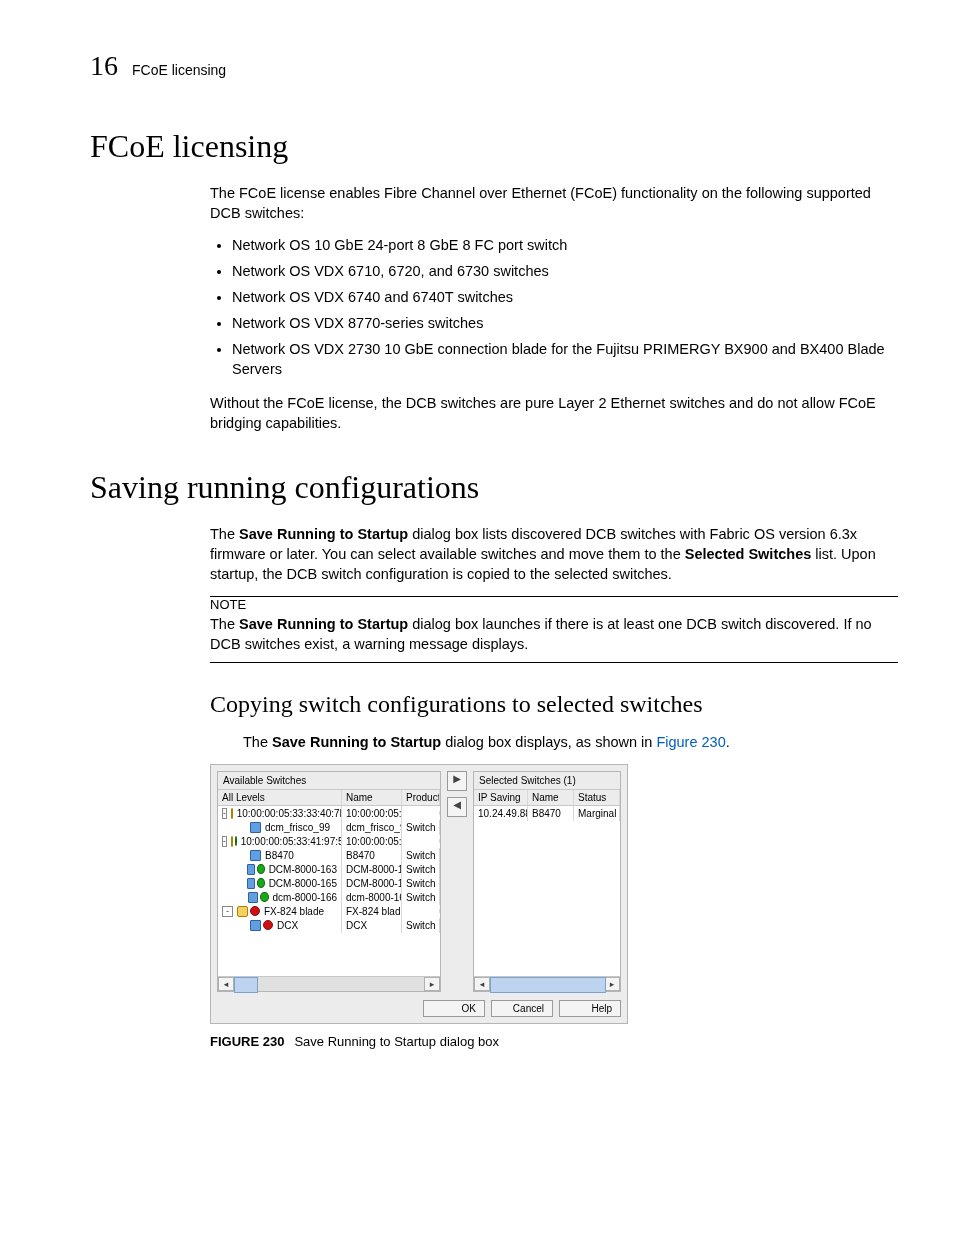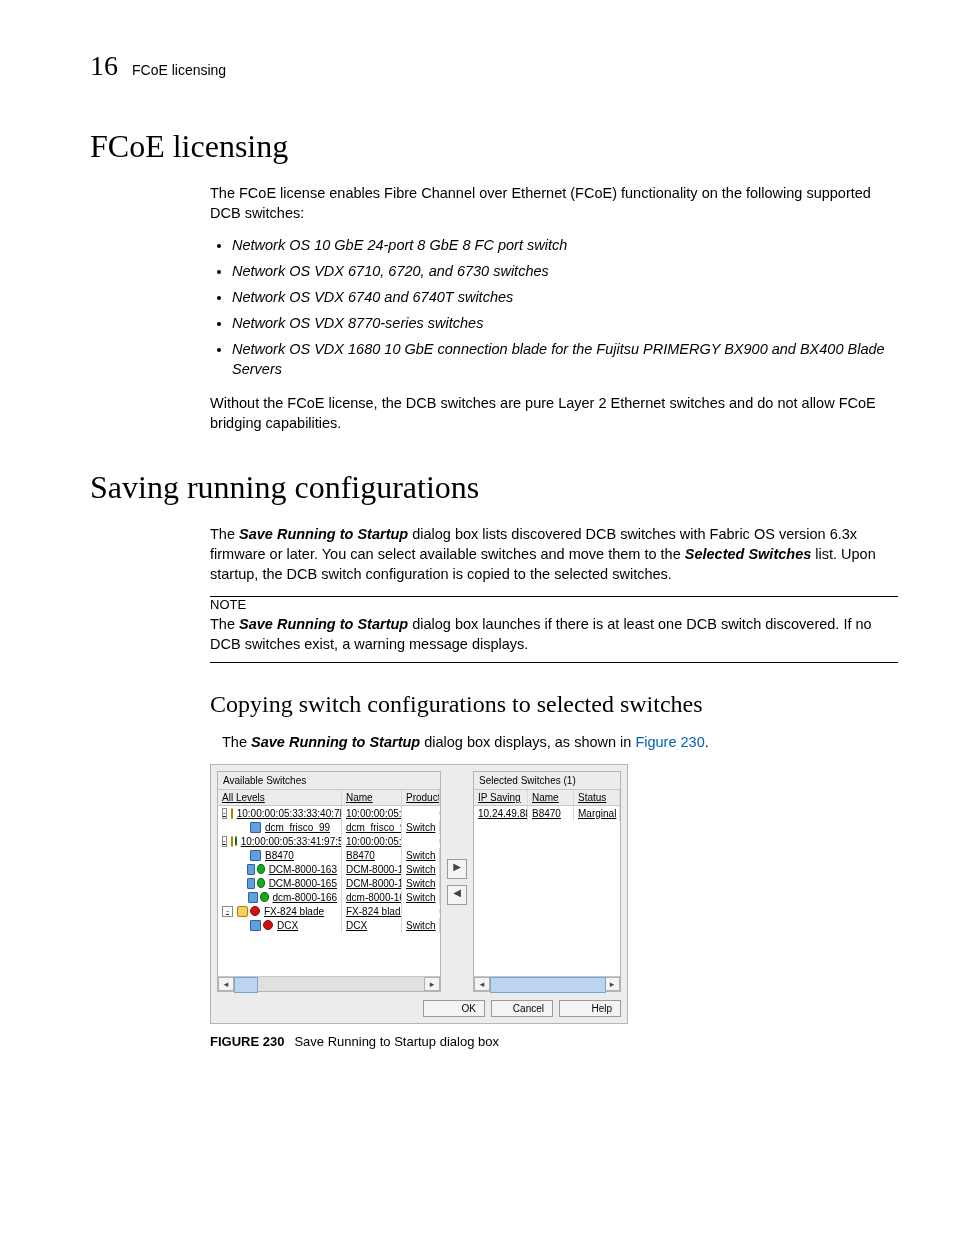--- a/index.html
+++ b/index.html
@@ -54,38 +54,37 @@
   }
   ul.bullets {
     list-style: disc;
     padding-left: 22px;
     margin: 0 0 14px 0;
   }
   ul.bullets li {
     font-size: 14.5px;
     line-height: 1.38;
     margin-bottom: 6px;
-    font-style: italic;
   }
   .note-rule {
     border: none;
     border-top: 1px solid #000;
     margin: 0;
   }
   .note-label {
     font-weight: 400;
     font-size: 13px;
     margin: 0 0 2px 0;
   }
   .note-body {
     font-size: 14.5px;
     line-height: 1.38;
     margin: 0 0 8px 0;
   }
-  .bold { font-weight: 700; font-style: italic; }
+  .bold { font-weight: 700; }
   .link { color: #0060c0; }
   ol.steps {
     padding-left: 22px;
     margin: 0 0 10px 0;
   }
   ol.steps li {
     font-size: 14.5px;
     line-height: 1.4;
     margin-bottom: 10px;
   }
@@ -96,21 +95,21 @@
     background: #ececec;
     font-family: Tahoma, Arial, sans-serif;
     font-size: 10px;
     color: #000;
     box-sizing: border-box;
     padding: 6px;
   }
   .dialog-row {
     display: flex;
     gap: 6px;
-    align-items: center;
+    align-items: flex-start;
   }
   .panel {
     background: #ffffff;
     border: 1px solid #b5b5b5;
     box-sizing: border-box;
     display: flex;
     flex-direction: column;
   }
   .panel-left { width: 224px; }
   .panel-right { flex: 1; }
@@ -126,21 +125,20 @@
     background: #ececec;
     border-bottom: 1px solid #c8c8c8;
   }
   .col-head > div, .tree-row > .cell {
     border-right: 1px solid #d8d8d8;
     padding: 2px 4px;
     overflow: hidden;
     white-space: nowrap;
     text-overflow: clip;
     box-sizing: border-box;
-    text-decoration: underline;
   }
   .tree-body {
     height: 170px;
     overflow: hidden;
     position: relative;
     background: #fff;
   }
   .tree-row {
     display: flex;
     font-size: 10px;
@@ -213,41 +211,41 @@
     font-size:10px;
     background:#f4f4f4;
     border:1px solid #9a9a9a;
     text-align:right;
   }
   .figure-caption {
     font-size: 13px;
     margin-top: 10px;
   }
   .figure-caption .fignum { font-weight:700; margin-right:10px;}
-  .after-step { margin-left: 12px; }
+  .after-step { margin-left: 33px; }
 </style>
 </head>
 <body>
 
 <div class="page">
 
   <div class="running-head">
     <span class="chapno">16</span>
     <span class="chap-title">FCoE licensing</span>
   </div>
 
   <h1 class="section">FCoE licensing</h1>
   <div class="body-block">
     <p>The FCoE license enables Fibre Channel over Ethernet (FCoE) functionality on the following supported DCB switches:</p>
     <ul class="bullets">
       <li>Network OS 10 GbE 24-port 8 GbE 8 FC port switch</li>
       <li>Network OS VDX 6710, 6720, and 6730 switches</li>
       <li>Network OS VDX 6740 and 6740T switches</li>
       <li>Network OS VDX 8770-series switches</li>
-      <li>Network OS VDX 1680 10 GbE connection blade for the Fujitsu PRIMERGY BX900 and BX400 Blade Servers</li>
+      <li>Network OS VDX 2730 10 GbE connection blade for the Fujitsu PRIMERGY BX900 and BX400 Blade Servers</li>
     </ul>
     <p>Without the FCoE license, the DCB switches are pure Layer 2 Ethernet switches and do not allow FCoE bridging capabilities.</p>
   </div>
 
   <h1 class="section" style="margin-top:36px;">Saving running configurations</h1>
   <div class="body-block">
     <p>
       <span>The </span><span class="bold">Save Running to Startup</span><span> dialog box lists discovered DCB switches with Fabric OS version 6.3x firmware or later. You can select available switches and move them to the </span><span class="bold">Selected Switches</span><span> list. Upon startup, the DCB switch configuration is copied to the selected switches.</span>
     </p>
     <hr class="note-rule">

